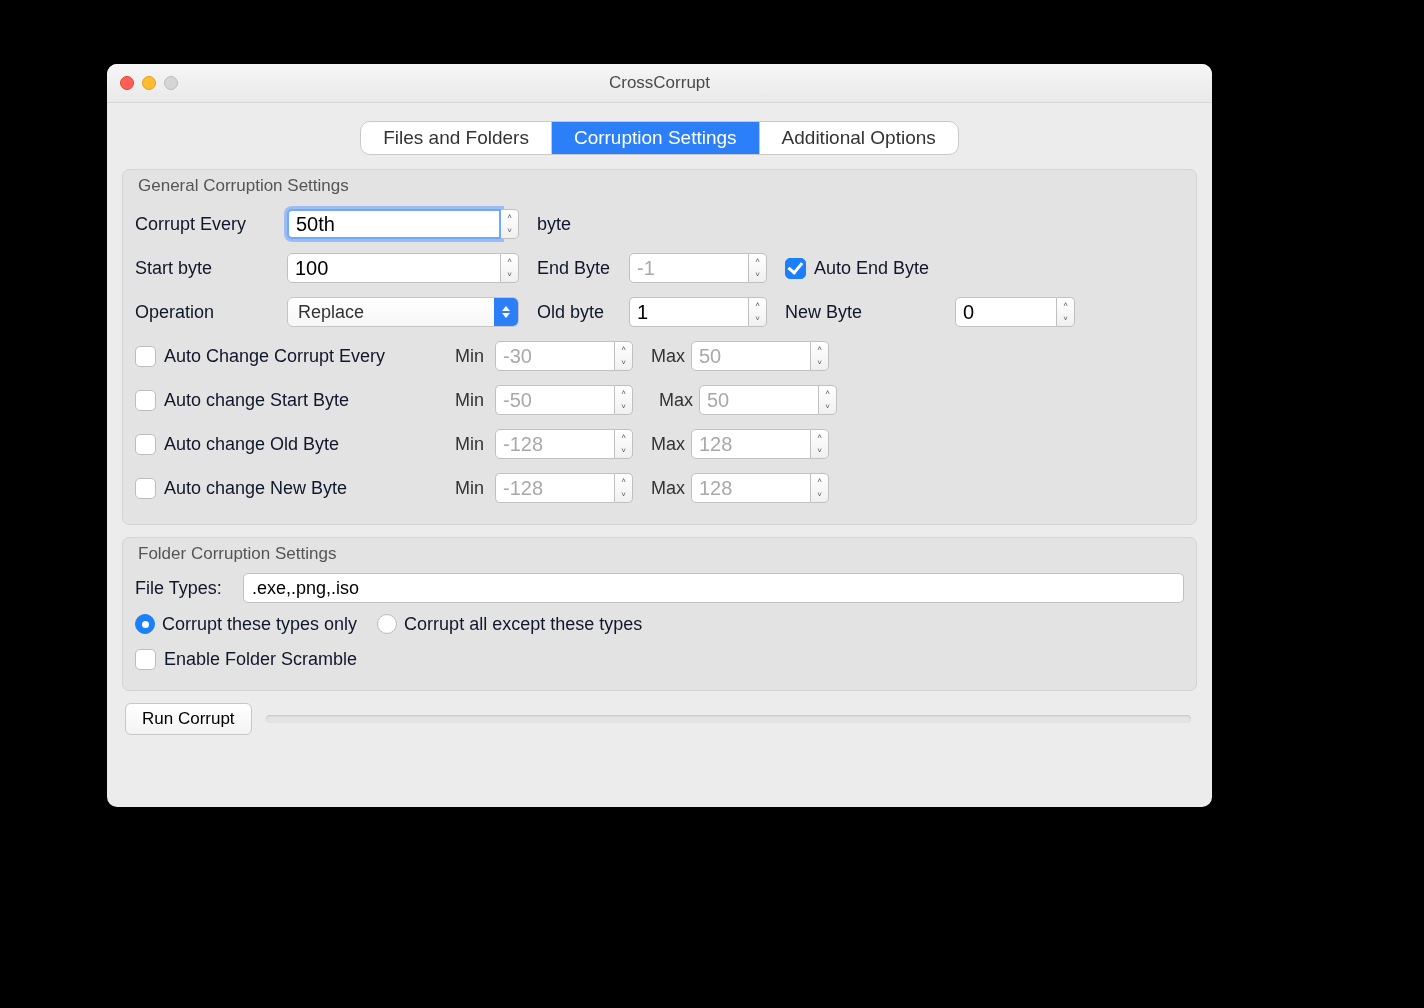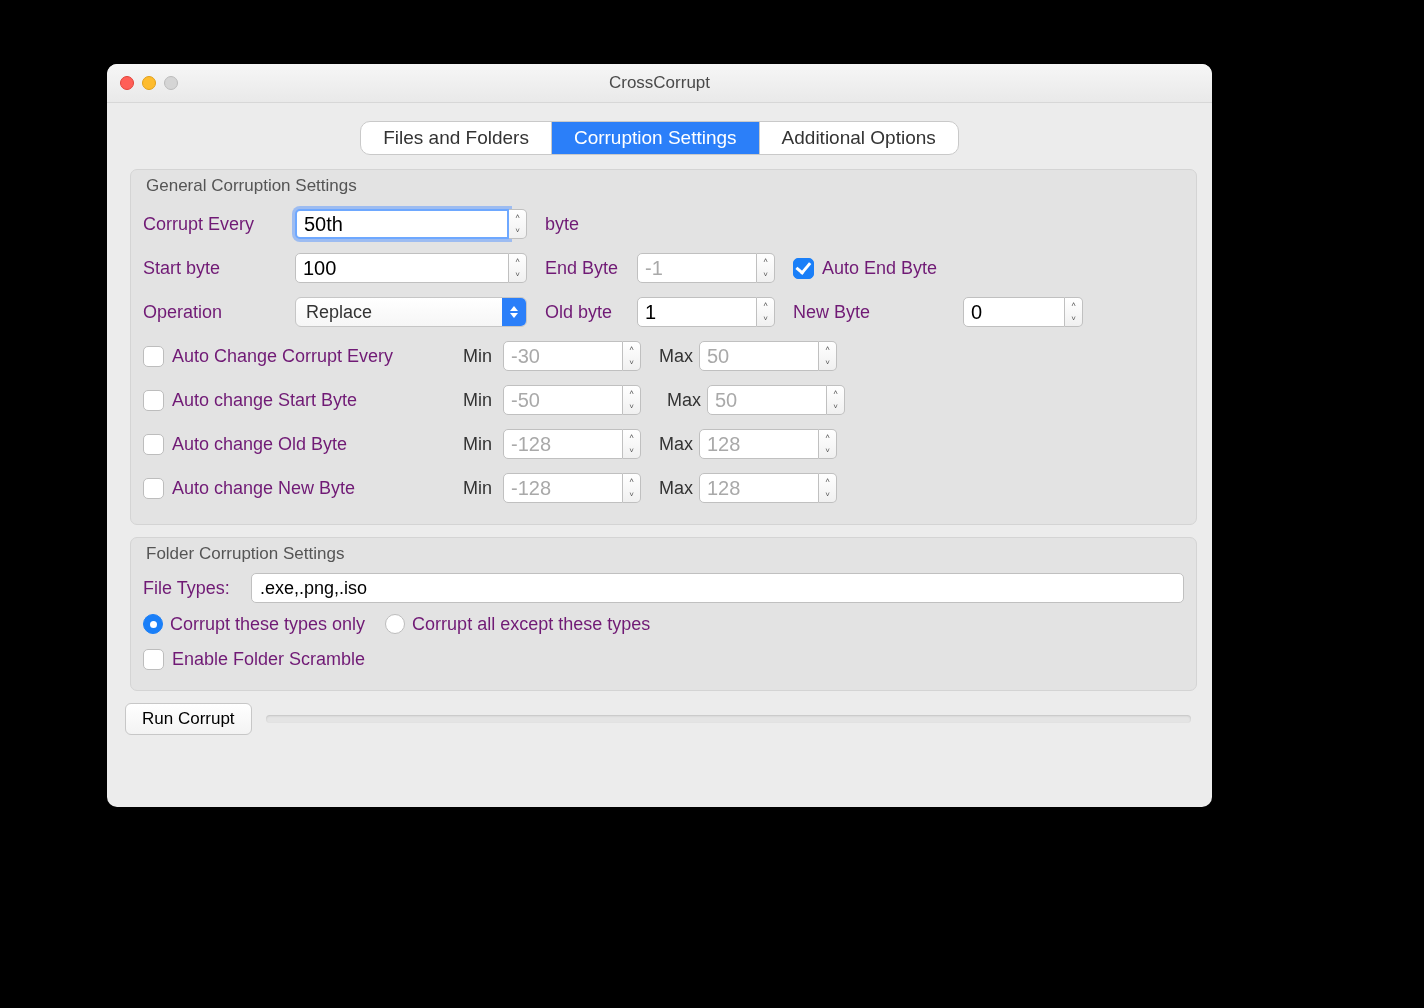--- a/index.html
+++ b/index.html
@@ -44,25 +44,24 @@
   .tab { padding: 5px 22px; font-size:19px; border-right:1px solid #c9c9c9; cursor:default;}
   .tab:last-child{ border-right:none;}
   .tab.active { background:#2b7ff9; color:#fff;}
   .group {
     background:#e3e3e3;
     border:1px solid #d4d4d4;
     border-radius:7px;
     padding: 6px 12px 14px 12px;
     margin-bottom: 12px;
     position: relative;
-    margin-left: 8px;
   }
   .group-title { font-size:17px; color:#555; margin:0 0 6px 3px;}
   .row { display:flex; align-items:center; min-height:44px; }
-  .label { font-size:18px; color:#701a75; }
+  .label { font-size:18px; color:#0f172a; }
   .col1 { width: 152px; }
   .spin-wrap { display:flex; align-items:center; }
   .input {
     height: 30px;
     border: 1px solid #c0c0c0;
     border-radius: 5px 0 0 5px;
     background:#fff;
     font-size:20px;
     padding: 2px 7px;
     outline:none;

